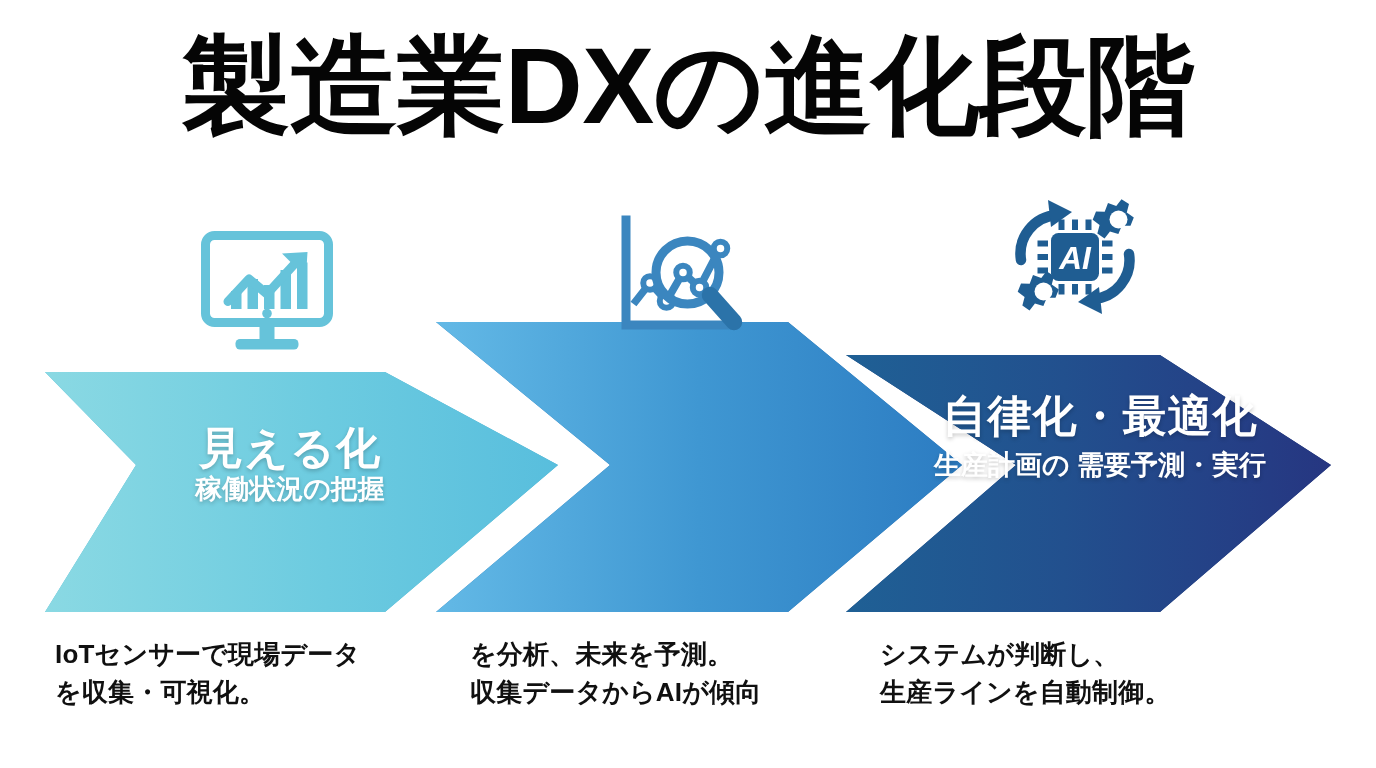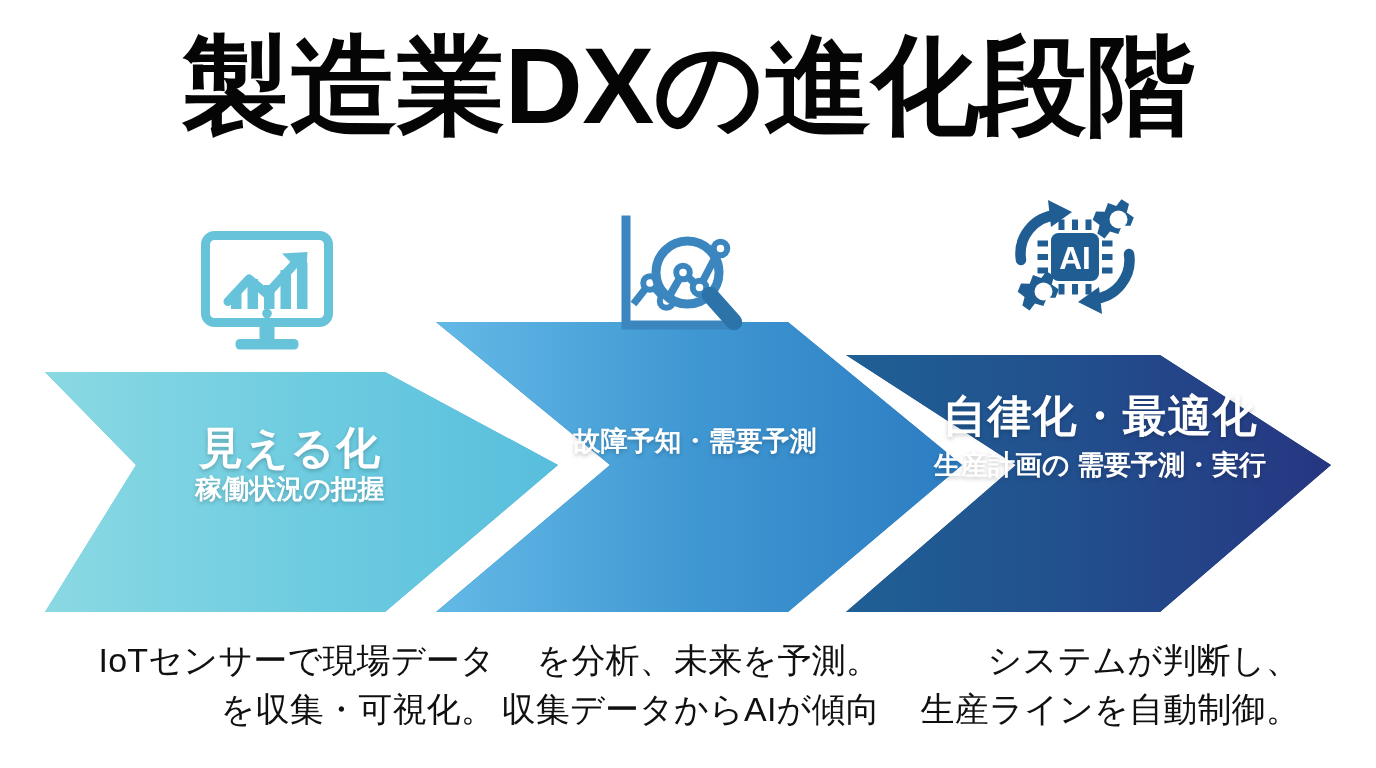--- a/index.html
+++ b/index.html
@@ -53,20 +53,21 @@
     width: 1376px;
     height: 440px;
     display: block;
   }
 
   
   .stage-icon {
     position: absolute;
     width: 150px;
     height: 150px;
+    font-style: italic;
   }
   .stage-icon svg { display: block; width: 150px; height: 150px; }
 
   #icon-visualize { left: 192px; top: 216px; }
   #icon-predict   { left: 605px; top: 205px; }
   #icon-autonomy  { left: 1000px; top: 182px; }
 
   
   .stage-label {
     position: absolute;
@@ -89,23 +90,23 @@
   }
 
   #label-visualize { left: 120px; top: 424px; width: 340px; }
   #label-predict   { left: 525px; top: 424px; width: 340px; }
   #label-autonomy  { left: 930px; top: 392px; width: 340px; }
   #label-autonomy .stage-sub { margin-top: 8px; }
 
   
   .caption {
     position: absolute;
-    text-align: right;
-    font-size: 34px;
-    font-weight: 400;
+    text-align: left;
+    font-size: 26px;
+    font-weight: 700;
     line-height: 1.45;
     color: #101010;
     letter-spacing: 0.2px;
     white-space: nowrap;
   }
   #caption-visualize { left: 55px;  top: 636px; width: 440px; }
   #caption-predict   { left: 470px; top: 636px; width: 410px; }
   #caption-autonomy  { left: 880px; top: 636px; width: 420px; }
   .caption .cap-line { display: block; }
 </style>
@@ -236,21 +237,20 @@
       <text x="50" y="58" text-anchor="middle" fill="#ffffff" font-family="'Liberation Sans', sans-serif" font-size="21" font-weight="700">AI</text>
     </svg>
   </div>
 
   <div id="label-visualize" class="stage-label">
     <div class="stage-title">見える化</div>
     <div class="stage-sub">稼働状況の把握</div>
   </div>
 
   <div id="label-predict" class="stage-label">
-    <div class="stage-sub">故障予知・需要予測</div>
   </div>
 
   <div id="label-autonomy" class="stage-label">
     <div class="stage-title">自律化・最適化</div>
     <div class="stage-sub">
       <span class="cap-line">生産計画の</span>
       <span class="cap-line">需要予測・実行</span>
     </div>
   </div>
 

